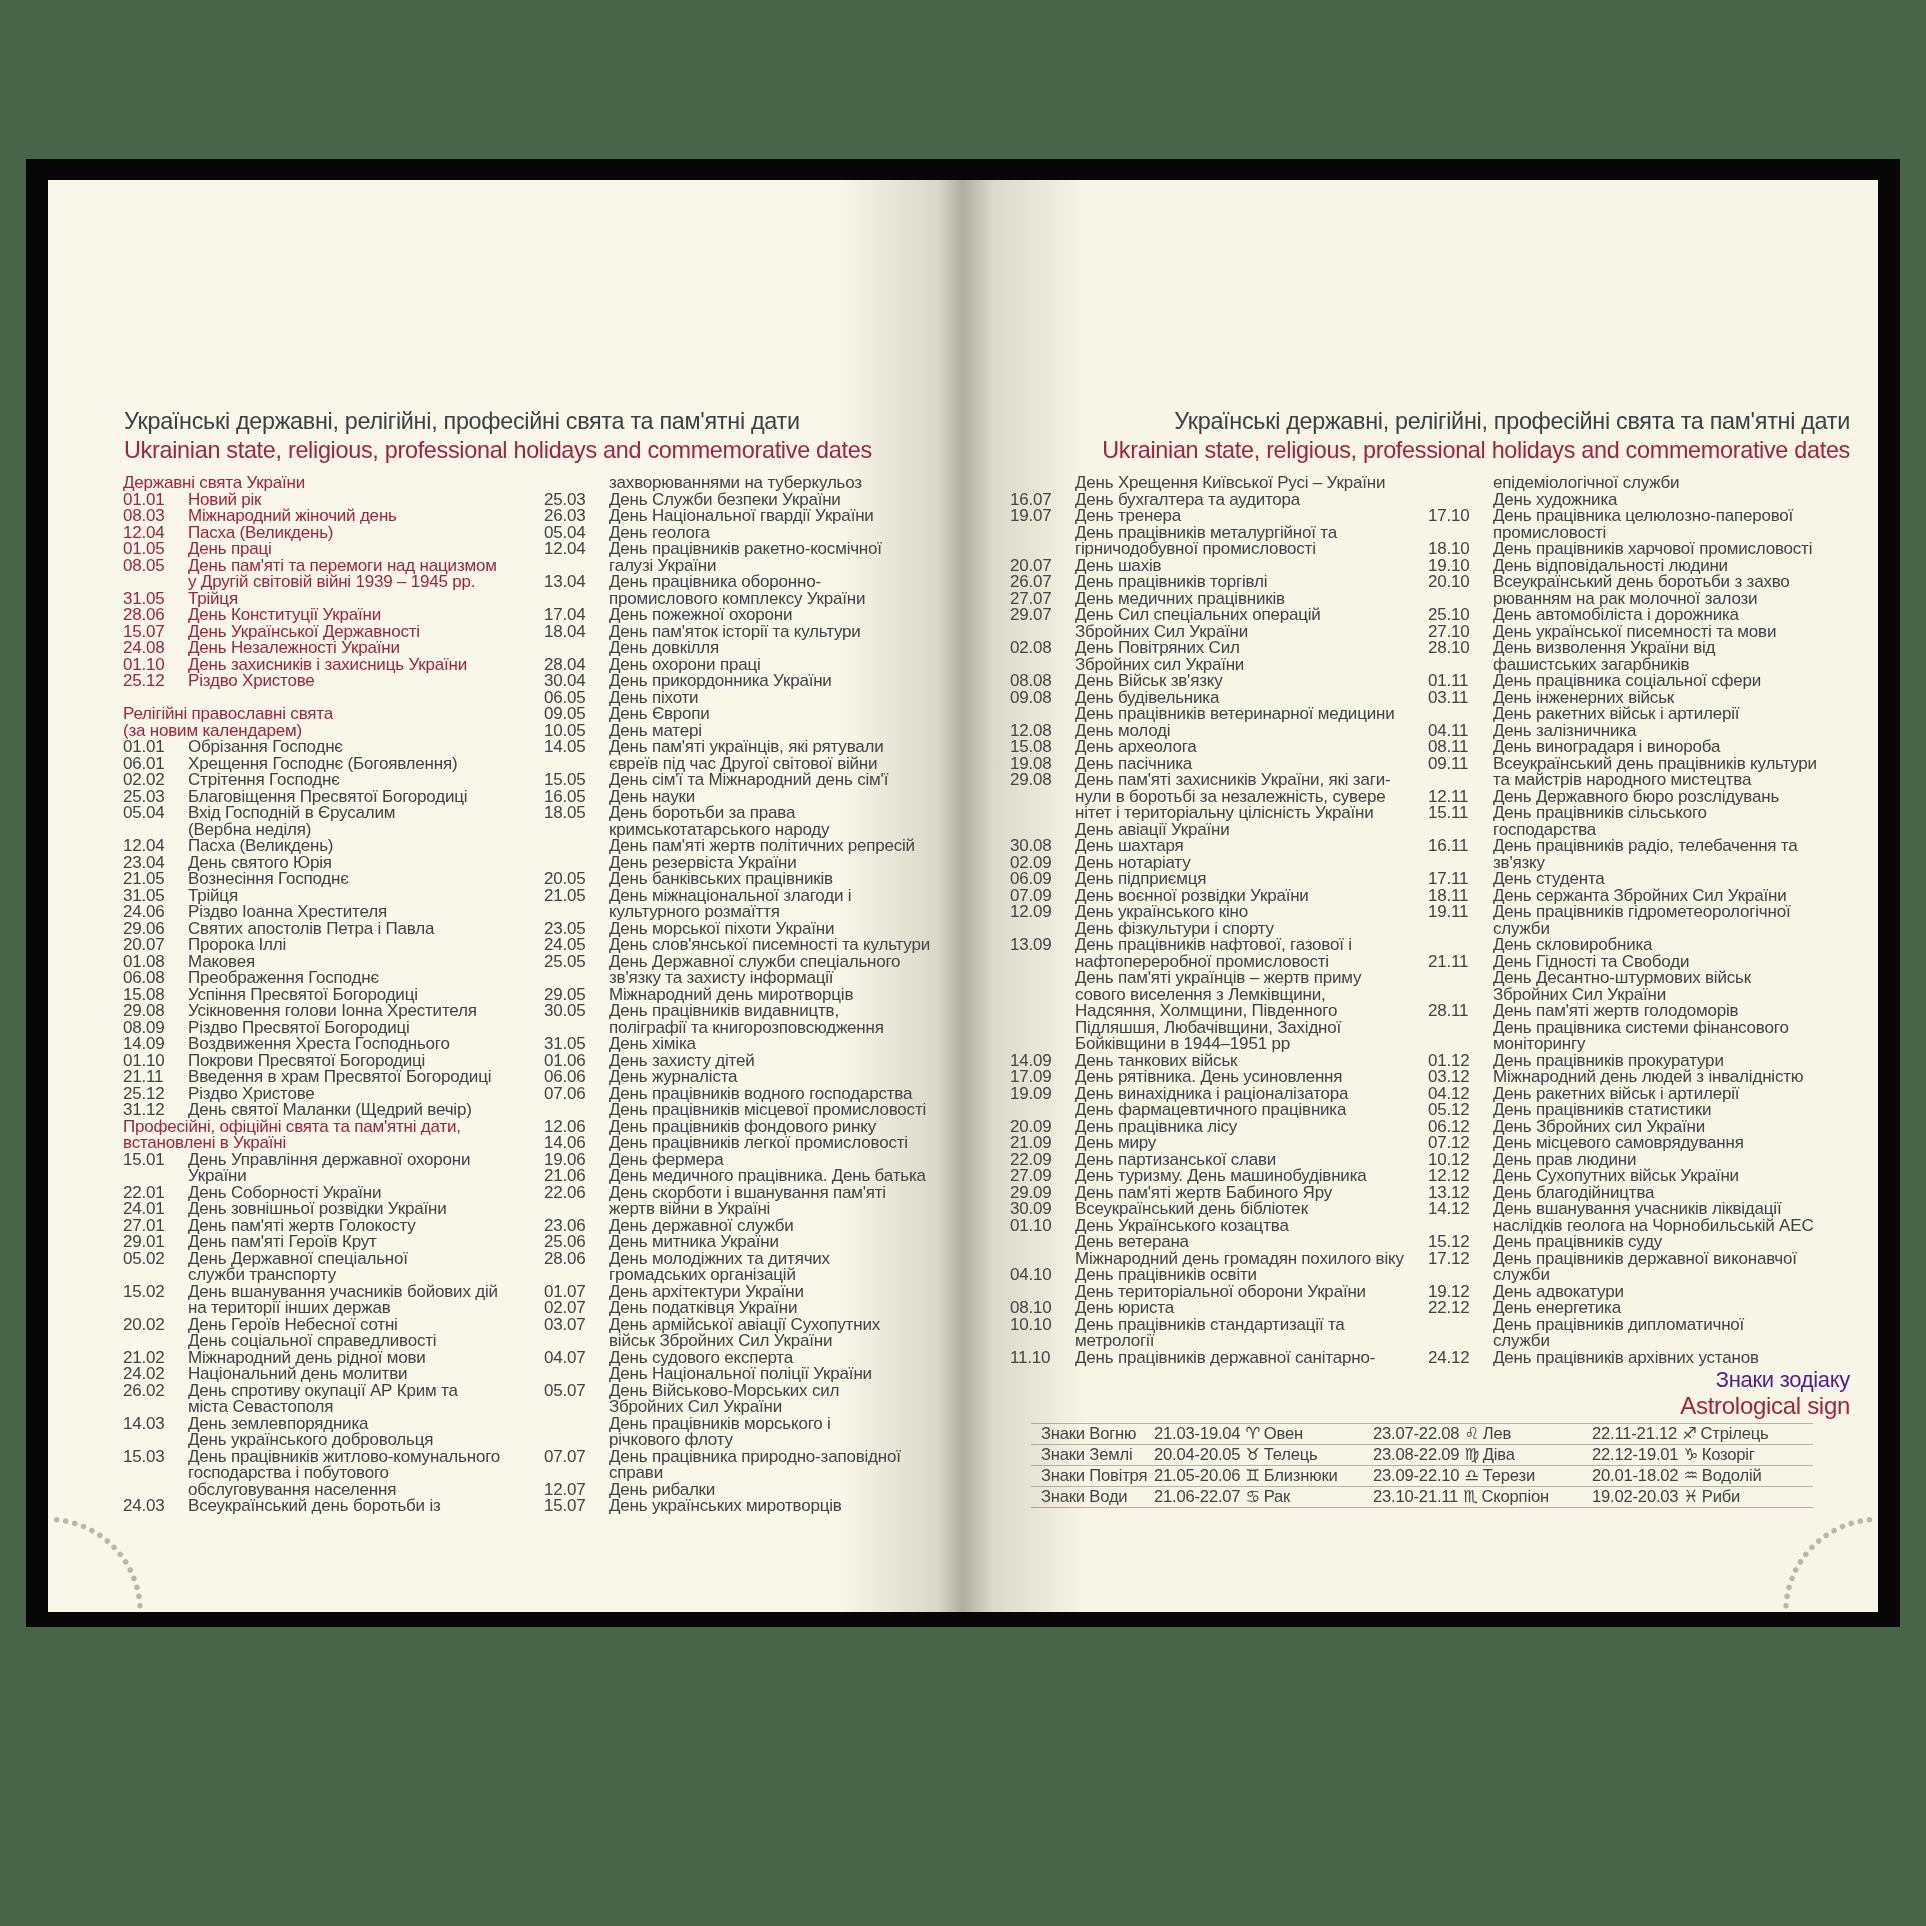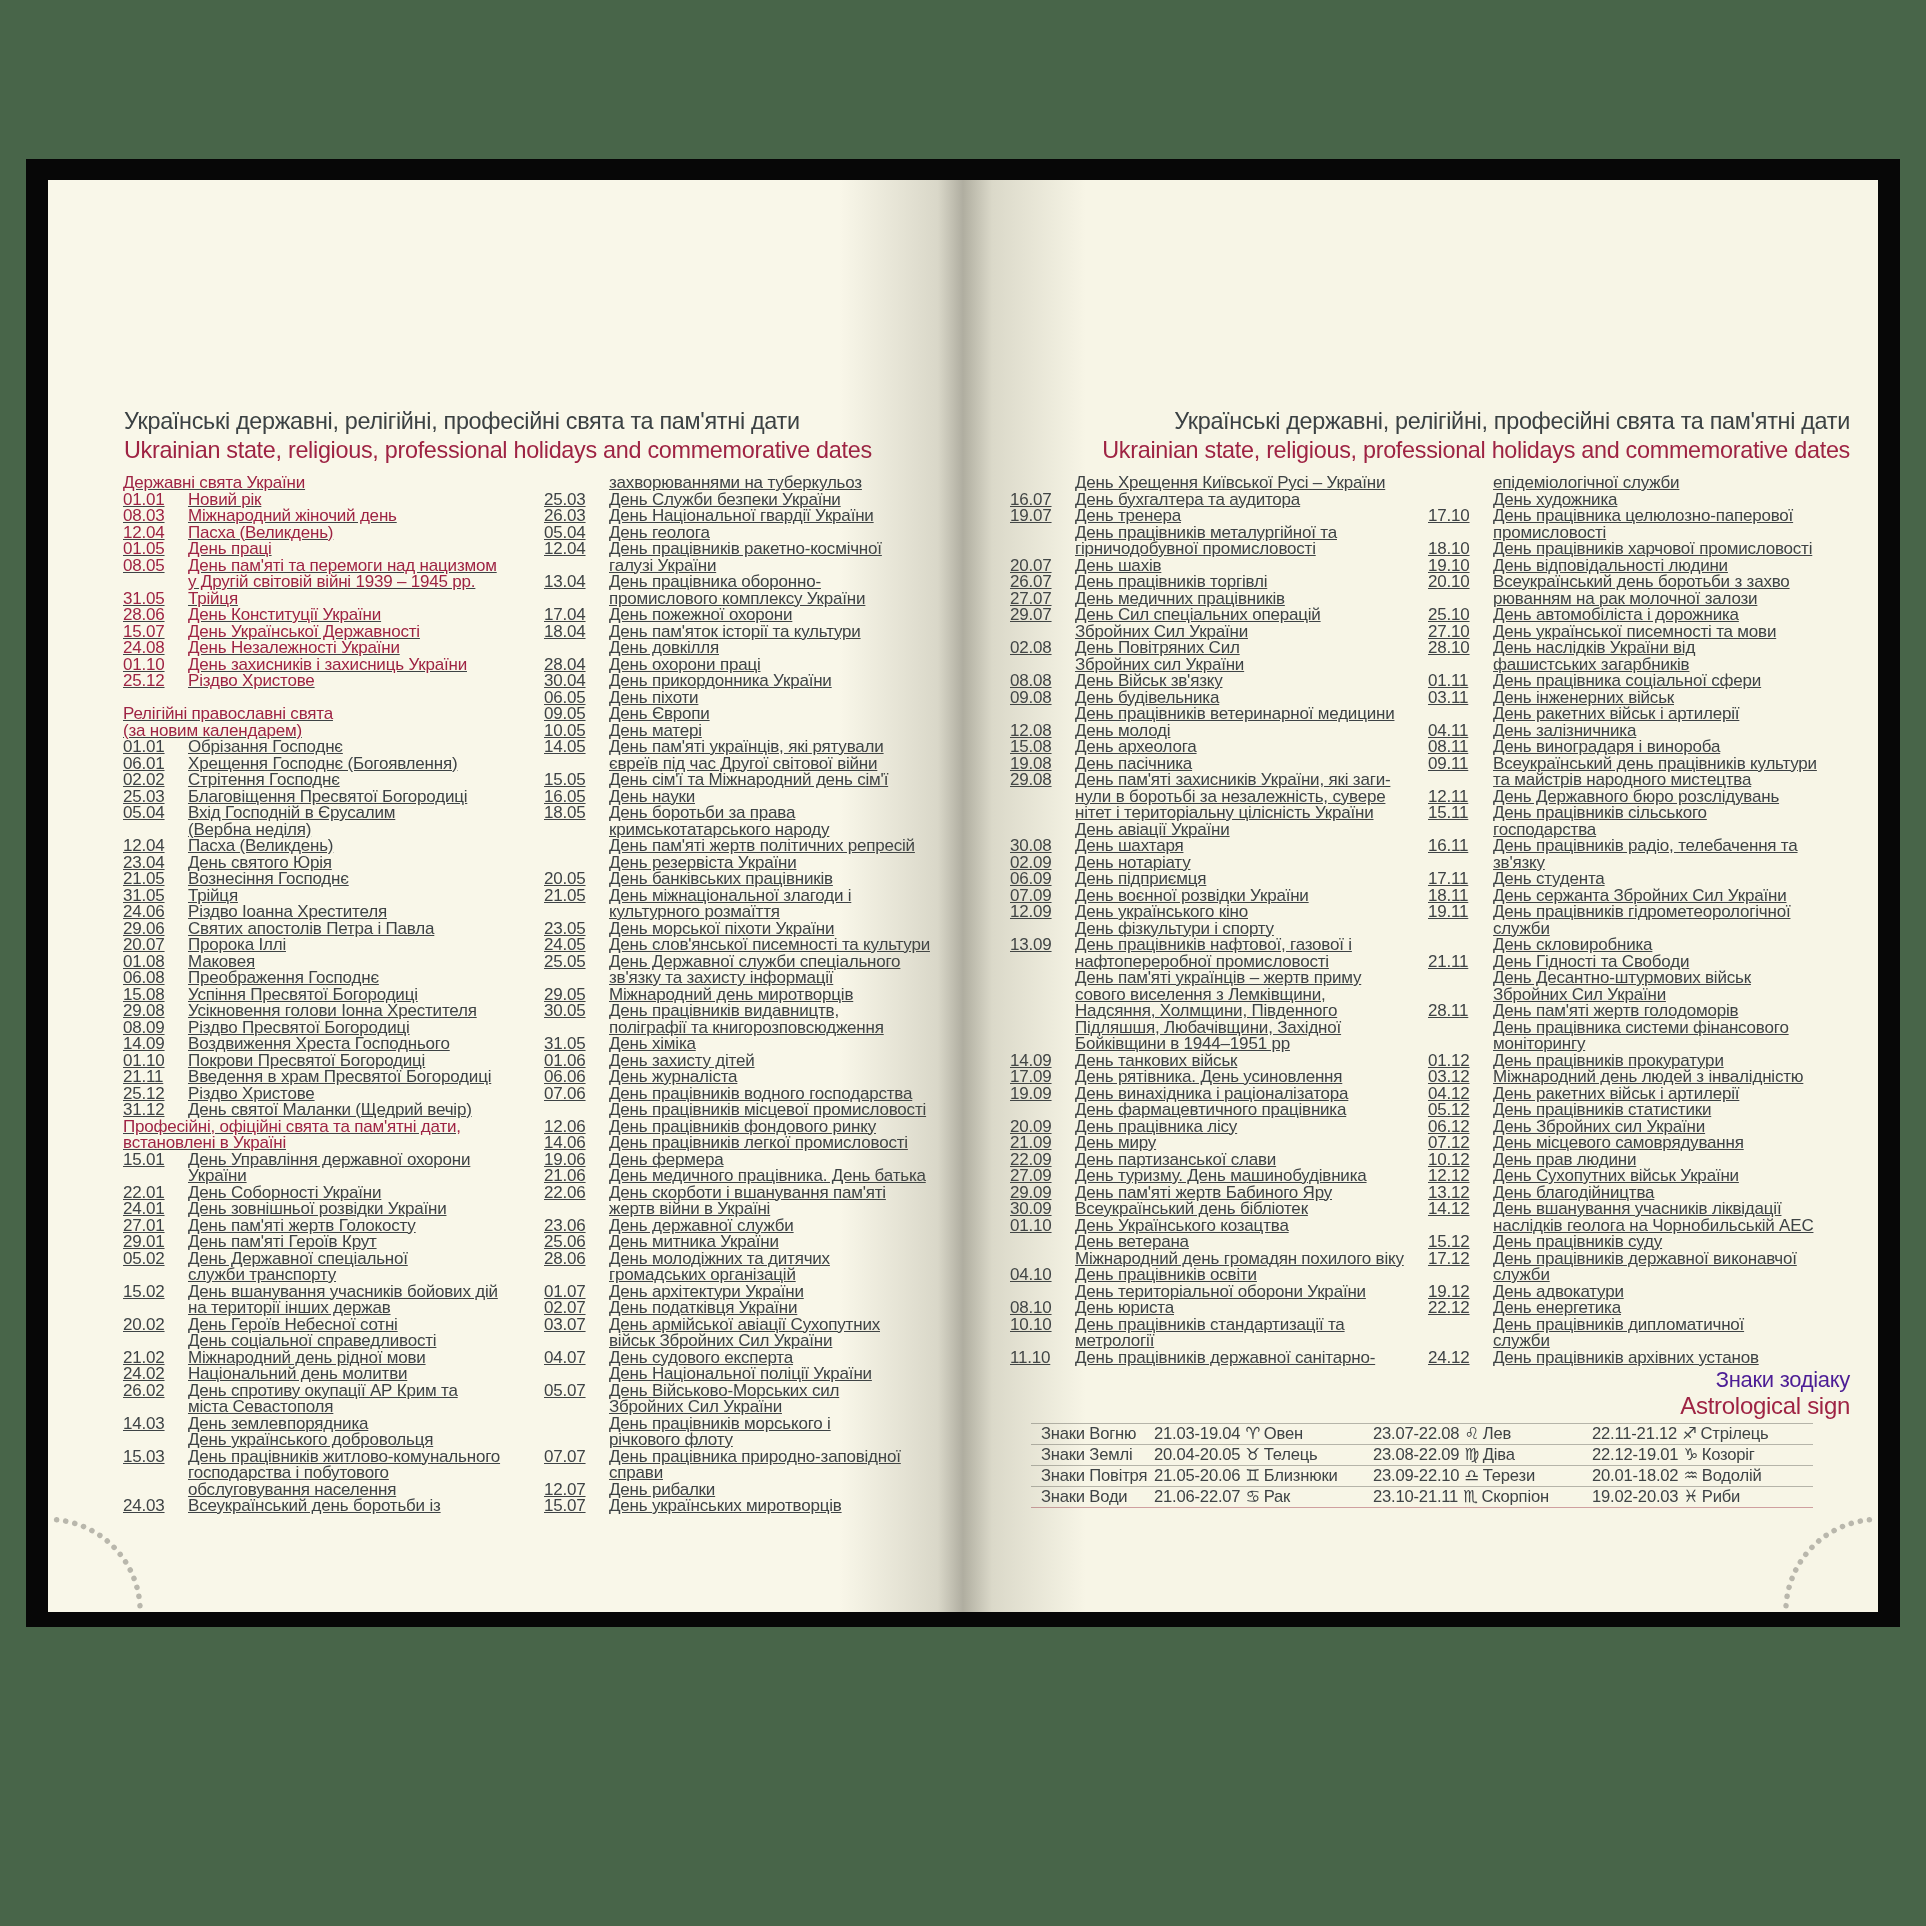--- a/index.html
+++ b/index.html
@@ -30,21 +30,21 @@
       rgba(90,88,70,0.18) 62%,
       rgba(90,88,70,0) 100%);
     pointer-events:none;
   }
   .title-block{position:absolute;top:227px;letter-spacing:-0.3px;}
   .page.left  .title-block{left:76px;text-align:left;}
   .page.right .title-block{right:28px;text-align:right;}
   .title-uk{font-size:23.4px;line-height:29px;color:#3b4143;}
   .title-en{font-size:23.4px;line-height:29px;color:#9e2343;}
 
-  .col{position:absolute;top:295px;font-size:17px;color:#3e4345;letter-spacing:-0.2px;text-decoration:underline;}
+  .col{position:absolute;top:295px;font-size:17px;color:#3e4345;letter-spacing:-0.2px;}
   #lp-c1{left:75px;}
   #lp-c2{left:496px;}
   #rp-c1{left:47px;}
   #rp-c2{left:465px;}
   .line{display:flex;height:16.5px;line-height:16.5px;white-space:nowrap;}
   .line .date{flex:0 0 65px;}
   .line.red{color:#9e2343;}
 
   .z-head{position:absolute;top:1187px;right:28px;text-align:right;letter-spacing:-0.3px;}
   .z-title-uk{font-size:22px;line-height:26px;color:#4c1d95;}
@@ -843,21 +843,21 @@
             <div class="line">
               <span class="date">25.10</span>
               <span class="txt">День автомобіліста і дорожника</span>
             </div>
             <div class="line">
               <span class="date">27.10</span>
               <span class="txt">День української писемності та мови</span>
             </div>
             <div class="line">
               <span class="date">28.10</span>
-              <span class="txt">День наслідків України від</span>
+              <span class="txt">День визволення України від</span>
             </div>
             <div class="line">
               <span class="date"></span>
               <span class="txt">фашистських загарбників</span>
             </div>
             <div class="line">
               <span class="date">01.11</span>
               <span class="txt">День працівника соціальної сфери</span>
             </div>
             <div class="line">

